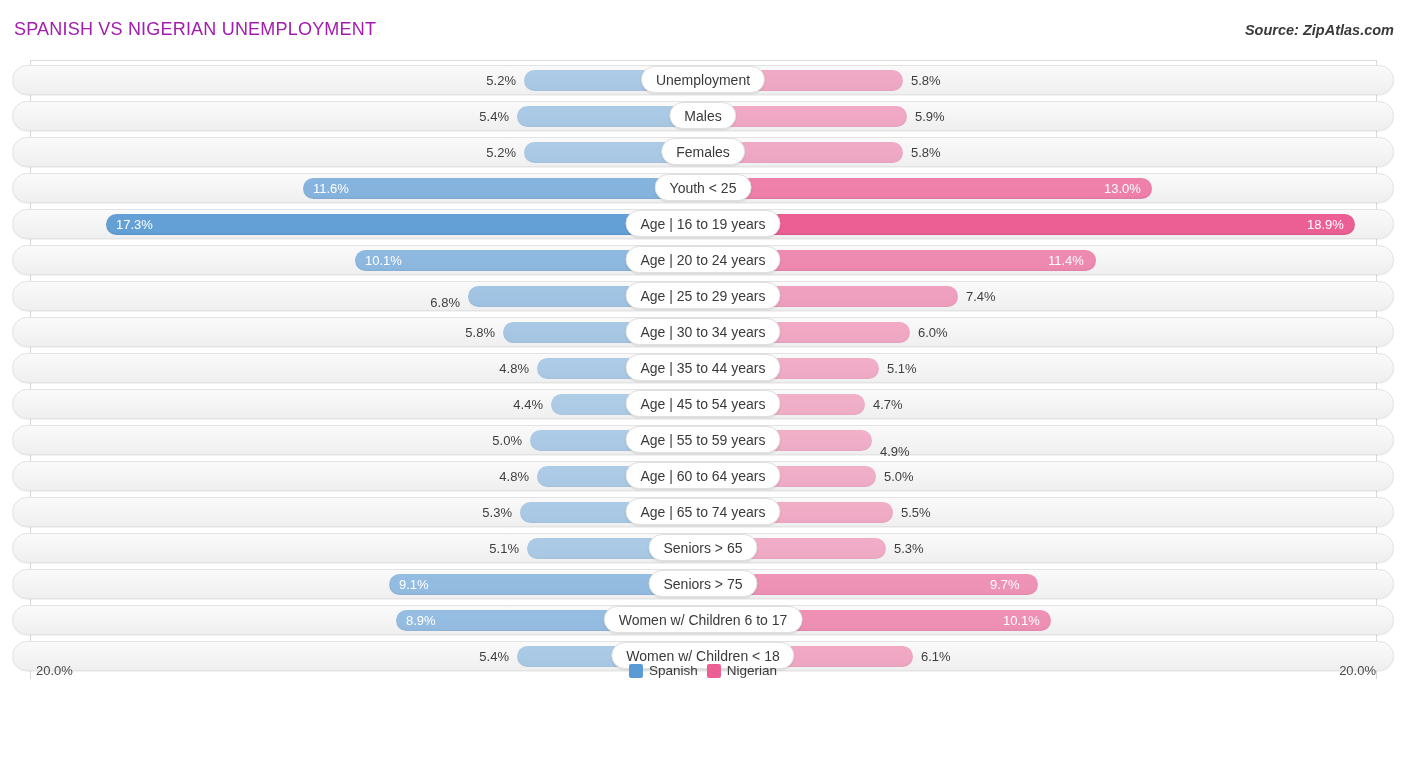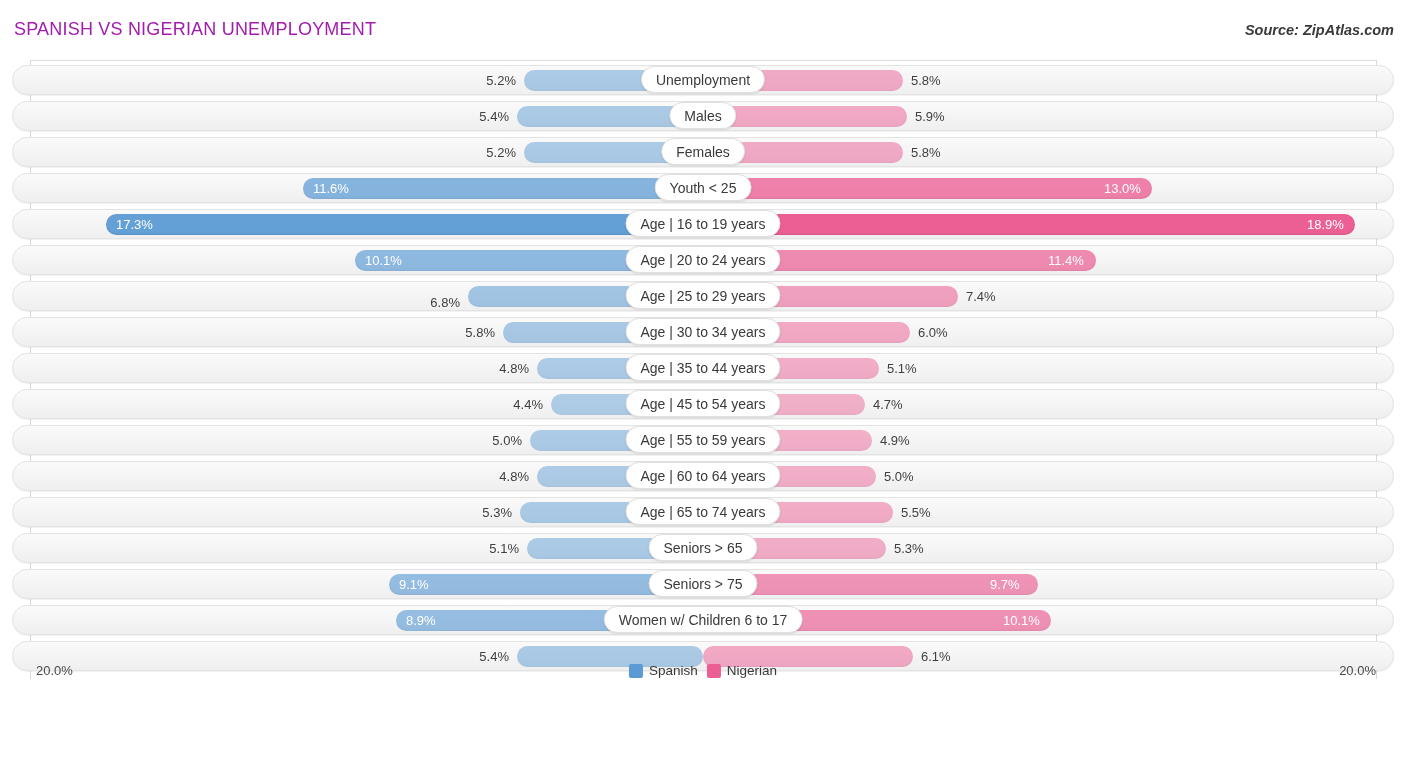--- a/index.html
+++ b/index.html
@@ -180,21 +180,21 @@
         <div class="bar right" style="left: 703px; width: 162px; opacity: 0.461379;"></div>
         <div class="val" style="right: 863px;">4.4%</div>
         <div class="val" style="left: 873px;">4.7%</div>
         <div class="center-label">Age | 45 to 54 years</div>
       </div>
       <div class="row">
         <div class="track"></div>
         <div class="bar left" style="left: 530px; width: 173px; opacity: 0.472759;"></div>
         <div class="bar right" style="left: 703px; width: 169px; opacity: 0.468966;"></div>
         <div class="val" style="right: 884px;">5.0%</div>
-        <div class="val" style="left: 880px;">4.9%</div>
+        <div class="val" style="left: 880px; margin-top: 11px;">4.9%</div>
         <div class="center-label">Age | 55 to 59 years</div>
       </div>
       <div class="row">
         <div class="track"></div>
         <div class="bar left" style="left: 537px; width: 166px; opacity: 0.465172;"></div>
         <div class="bar right" style="left: 703px; width: 173px; opacity: 0.472759;"></div>
         <div class="val" style="right: 877px;">4.8%</div>
         <div class="val" style="left: 884px;">5.0%</div>
         <div class="center-label">Age | 60 to 64 years</div>
       </div>
@@ -229,20 +229,21 @@
         <div class="val inside" style="left: 406px;">8.9%</div>
         <div class="val inside" style="left: 1003px;">10.1%</div>
         <div class="center-label">Women w/ Children 6 to 17</div>
       </div>
       <div class="row">
         <div class="track"></div>
         <div class="bar left" style="left: 517px; width: 186px; opacity: 0.487931;"></div>
         <div class="bar right" style="left: 703px; width: 210px; opacity: 0.514483;"></div>
         <div class="val" style="right: 897px;">5.4%</div>
         <div class="val" style="left: 921px;">6.1%</div>
+        <div class="center-label">Women w/ Children &lt; 18</div>
       </div>
     </div>
 </div>
 
 <div class="axis">
   <div class="axis-left">20.0%</div>
   <div class="axis-right">20.0%</div>
   <div class="legend" id="legend">
       <div class="legend-item">
         <span class="swatch" style="background: rgb(91, 155, 213);"></span>

